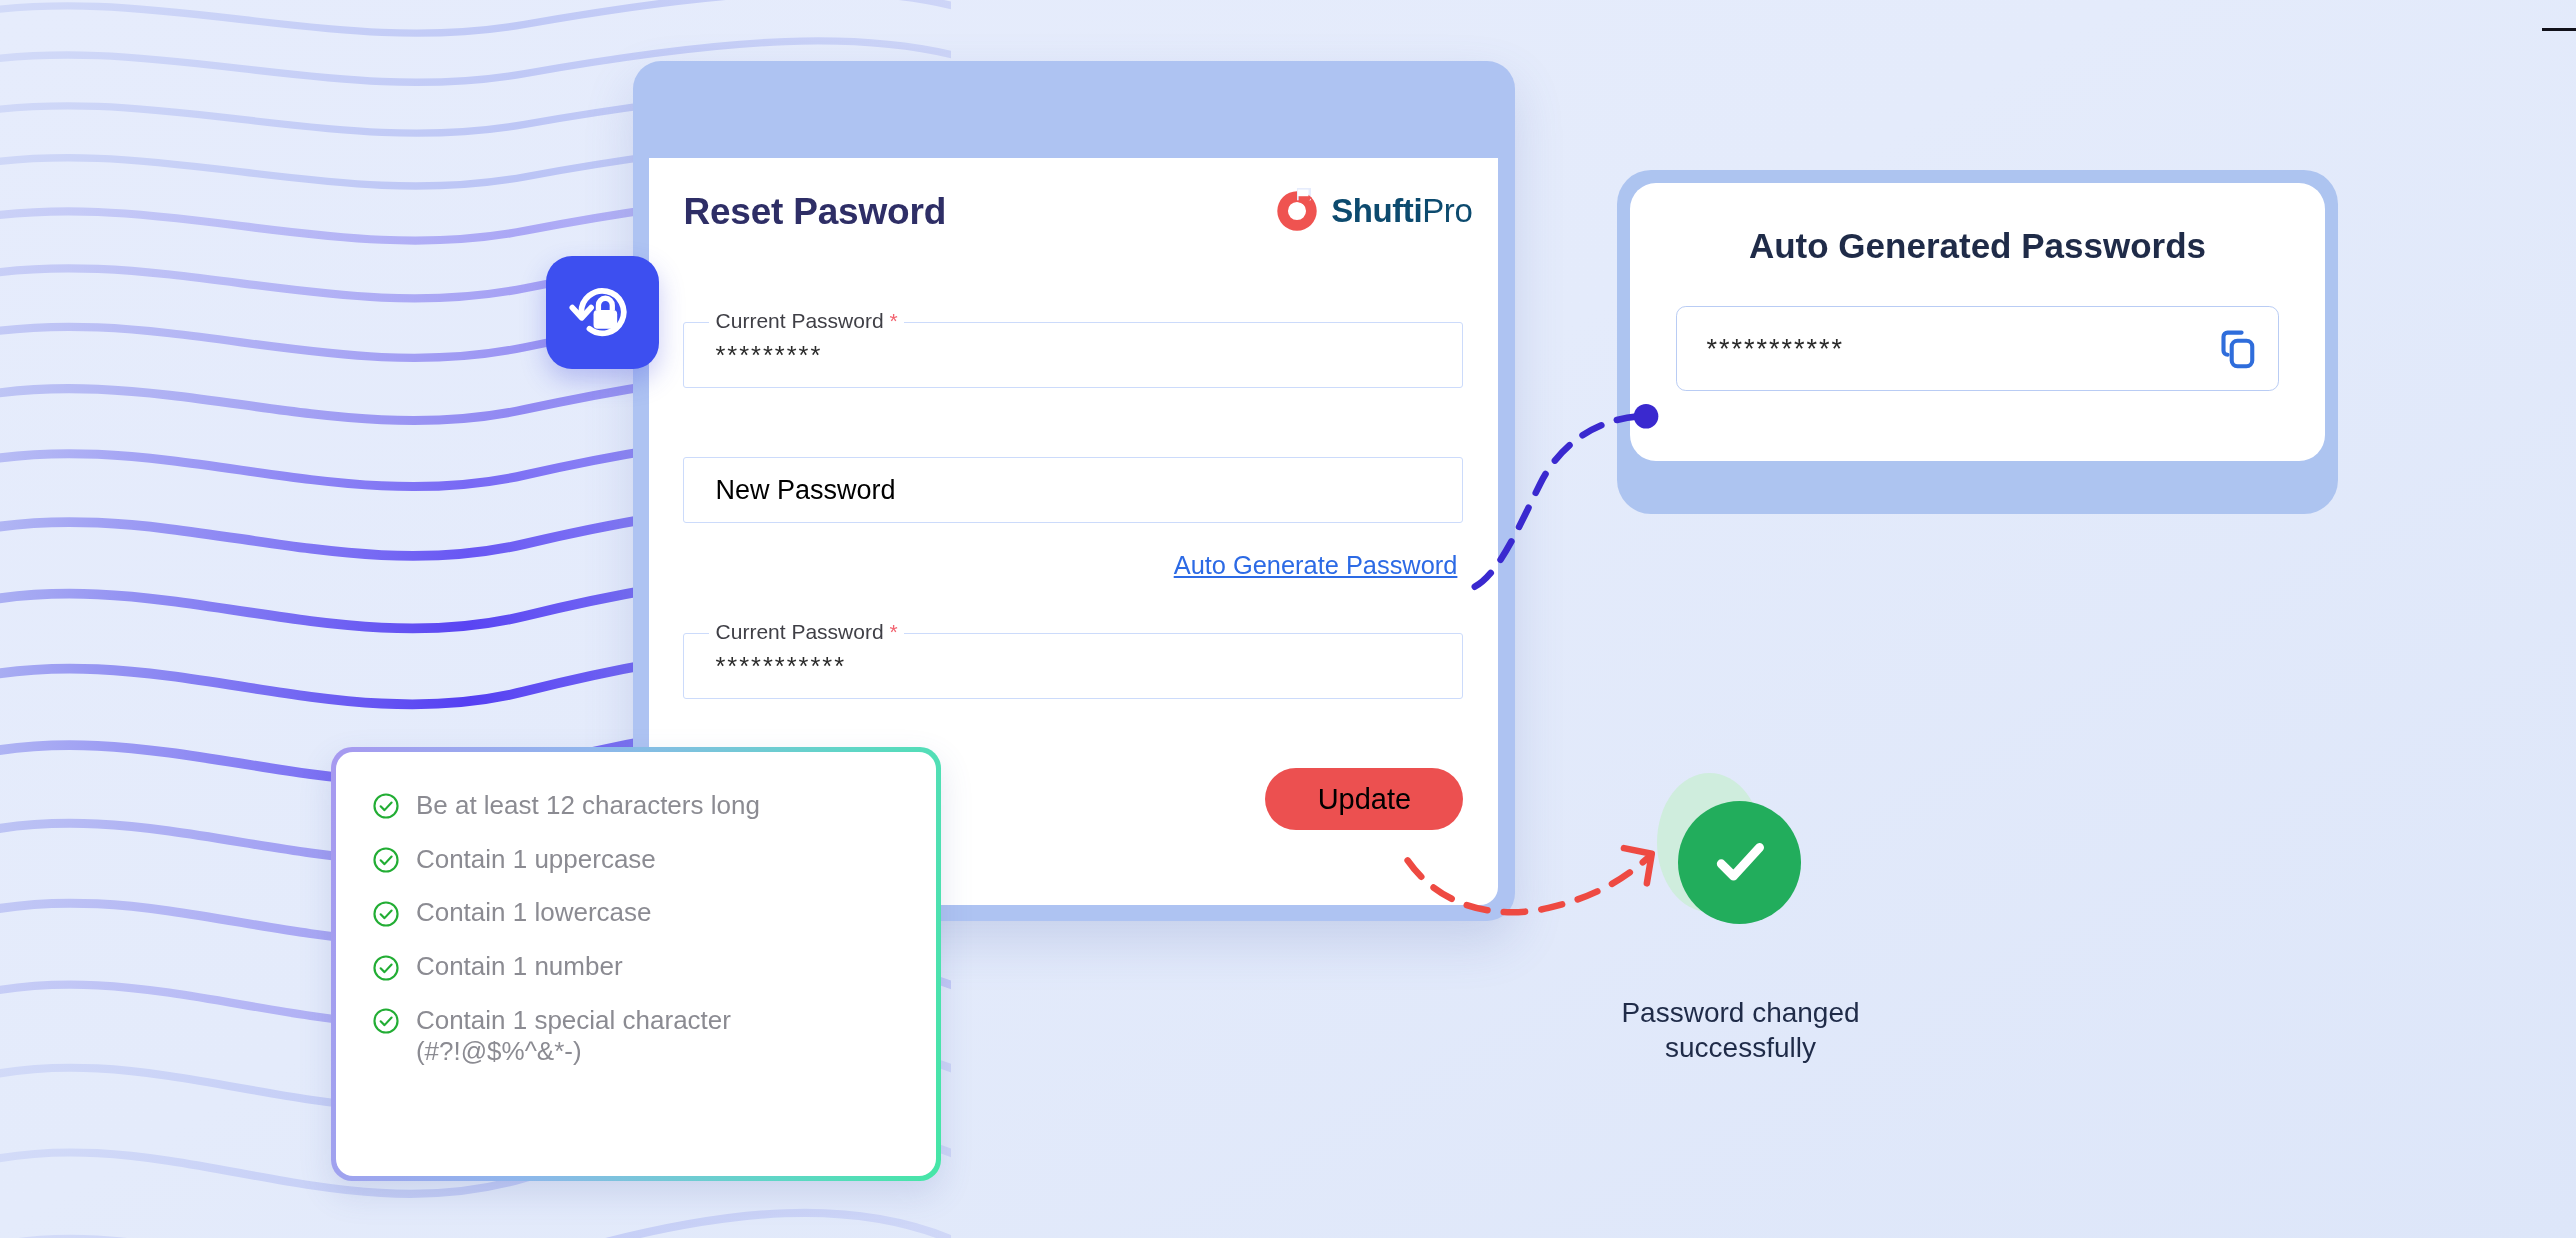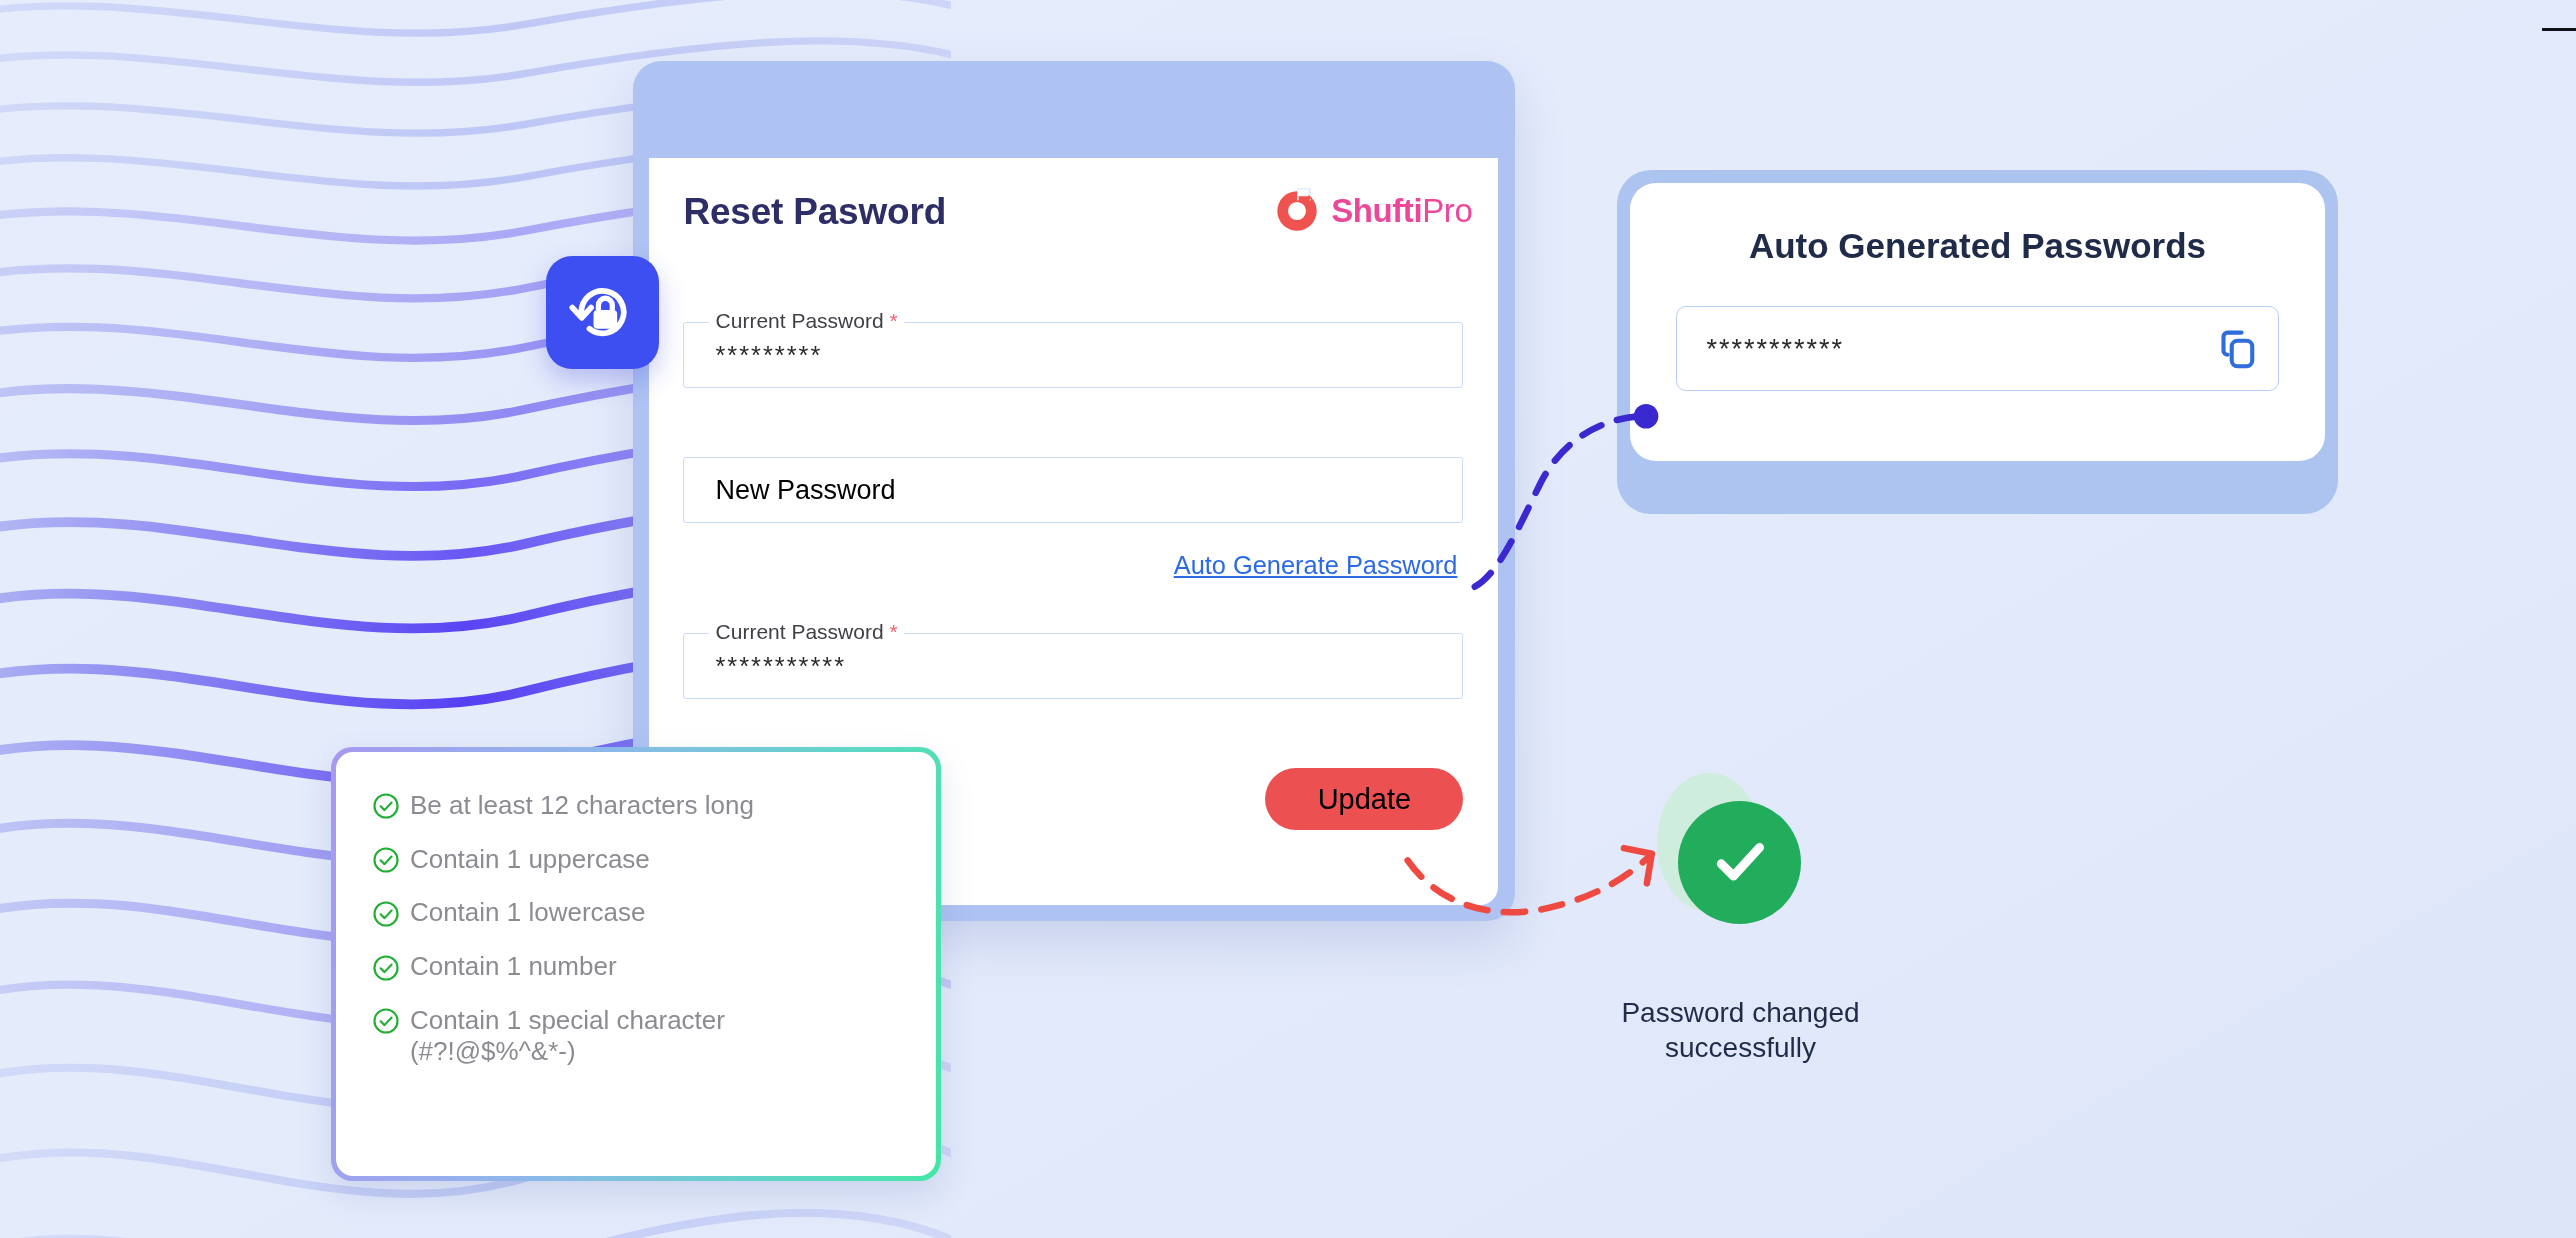--- a/index.html
+++ b/index.html
@@ -88,21 +88,21 @@
     position: absolute;
     right: 26px;
     top: 29.5px;
     display: flex;
     align-items: center;
     gap: 10.7px;
   }
   #logo-mark { width: 46px; height: 46px; display: block; }
   #logo-text {
     font-size: 33px;
-    color: #ec4899;
+    color: #0c4a6e;
     letter-spacing: -0.4px;
     white-space: nowrap;
   }
   #logo-text .b { font-weight: bold; }
   #logo-text .t { font-weight: 300; }
 
   
   .field {
     position: absolute;
     left: 34px;
@@ -242,21 +242,21 @@
   #req-inner {
     width: 100%;
     height: 100%;
     background: #fff;
     border-radius: 17px;
     padding: 38px 31px 16.4px 36px;
   }
   .req-item {
     display: flex;
     align-items: flex-start;
-    gap: 10px;
+    gap: 16px;
     margin-bottom: 22px;
   }
   .req-item .check { flex: 0 0 auto; margin-top: 2.5px; }
   .req-item .txt {
     font-size: 26px;
     color: #8b8b92;
     line-height: 1.22;
     max-width: 483px;
   }
 

